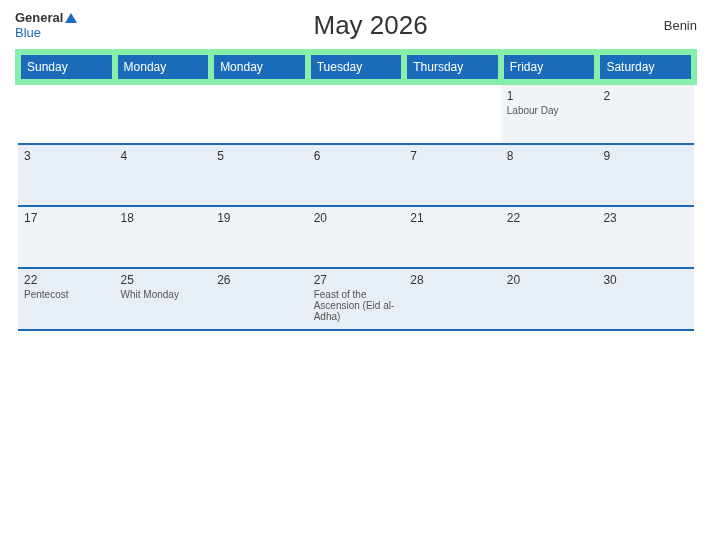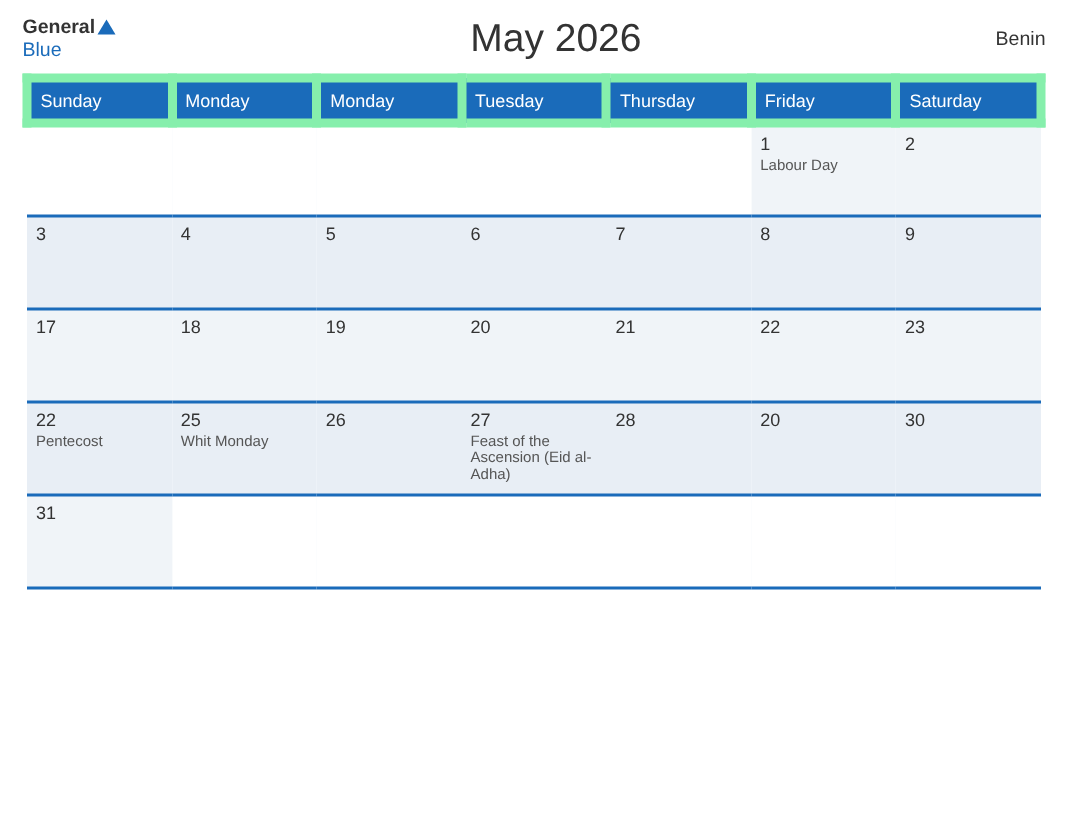--- a/index.html
+++ b/index.html
@@ -223,26 +223,15 @@
           <td>
             <span class="day-number">28</span>
           </td>
           <td>
             <span class="day-number">20</span>
           </td>
           <td>
             <span class="day-number">30</span>
           </td>
         </tr>
-        <tr class="last-row">
-          <td>
-            <span class="day-number">31</span>
-          </td>
-          <td style="background: rgb(255, 255, 255); border-top: 2px solid rgb(26, 107, 186);"></td>
-          <td style="background: rgb(255, 255, 255); border-top: 2px solid rgb(26, 107, 186);"></td>
-          <td style="background: rgb(255, 255, 255); border-top: 2px solid rgb(26, 107, 186);"></td>
-          <td style="background: rgb(255, 255, 255); border-top: 2px solid rgb(26, 107, 186);"></td>
-          <td style="background: rgb(255, 255, 255); border-top: 2px solid rgb(26, 107, 186);"></td>
-          <td style="background: rgb(255, 255, 255); border-top: 2px solid rgb(26, 107, 186);"></td>
-        </tr>
       </tbody>
   </table>
 </div>
 
 </body></html>

